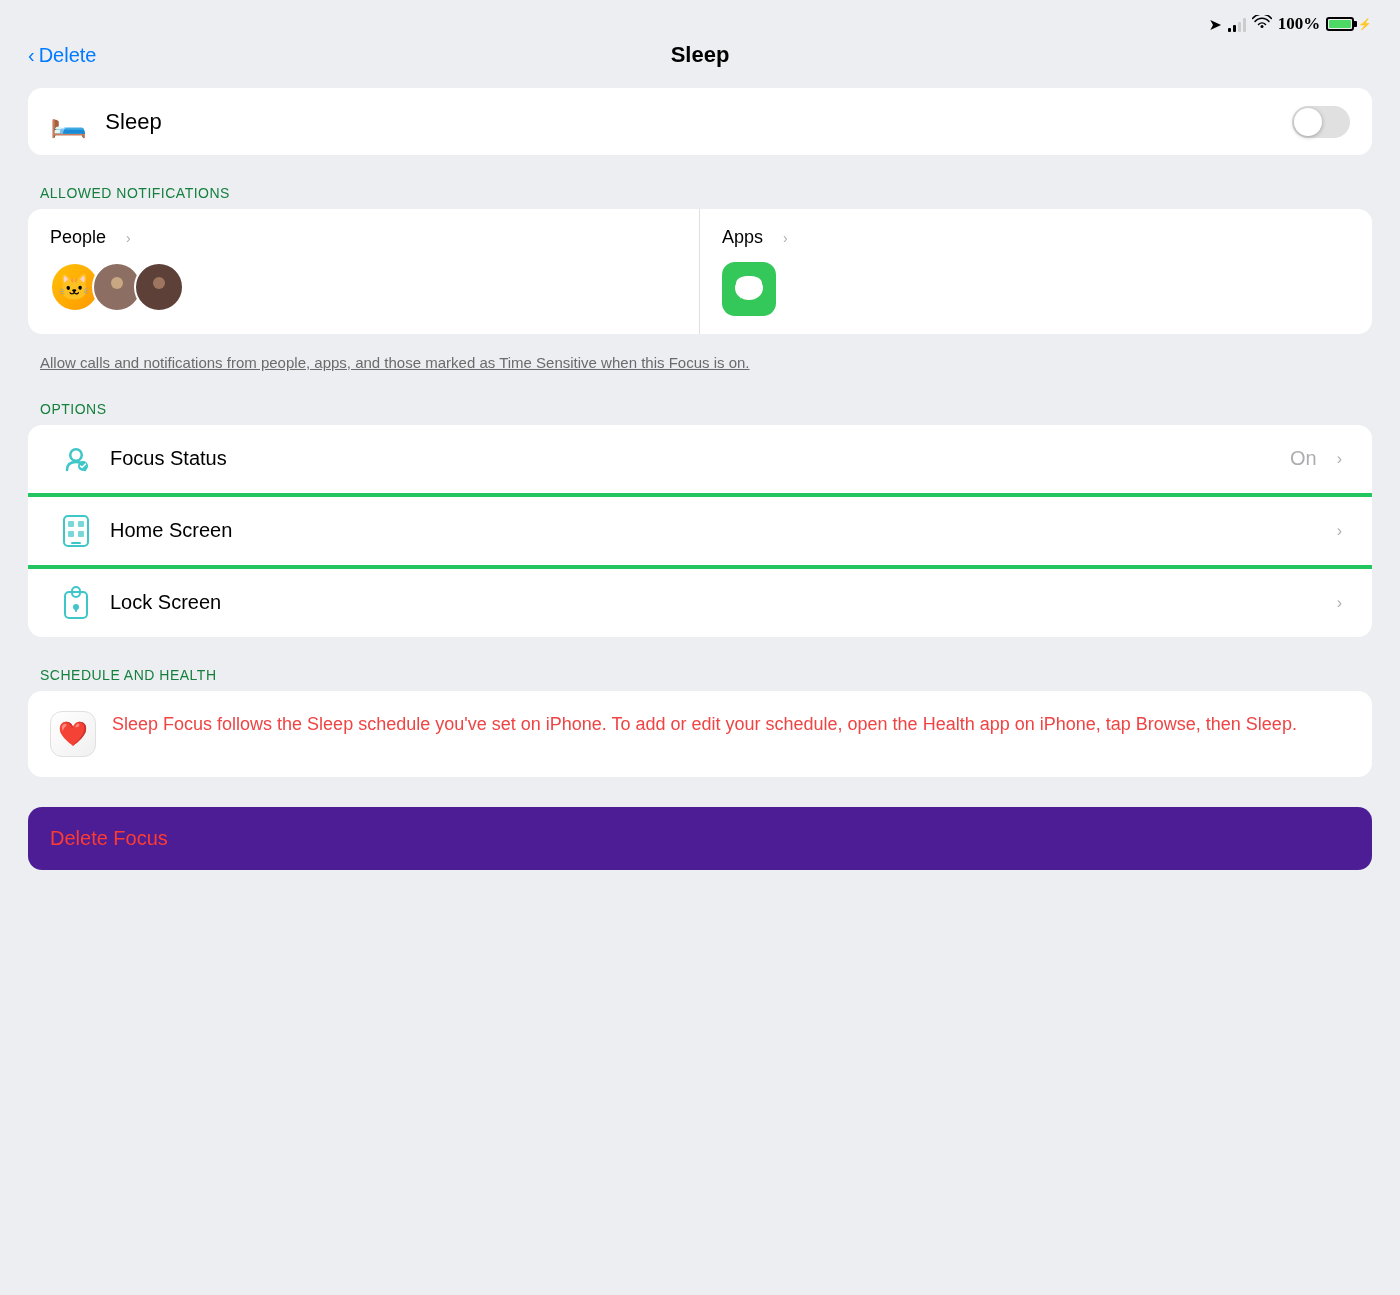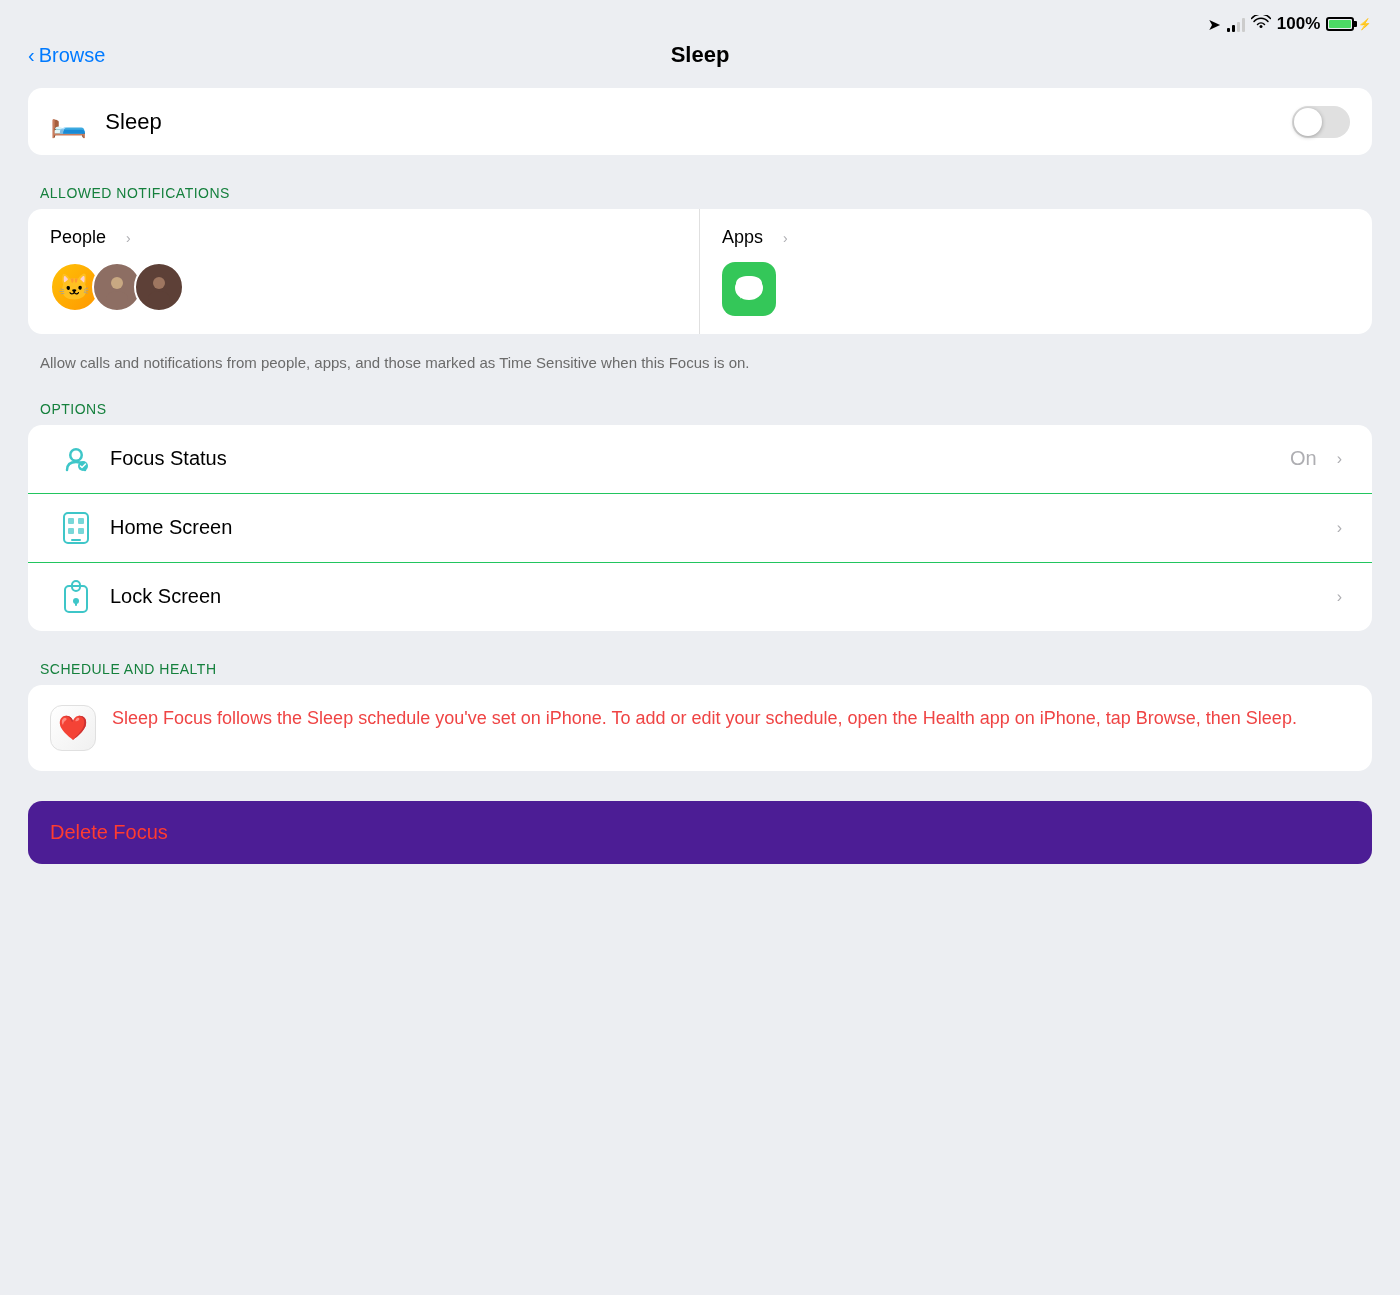--- a/index.html
+++ b/index.html
@@ -22,20 +22,21 @@
     }
     .status-bar-icons {
       display: flex;
       align-items: center;
       gap: 6px;
     }
     .status-text {
       font-size: 17px;
       font-weight: 600;
       color: #000;
+      font-family: Liberation Serif, serif;
     }
     .battery-container {
       display: flex;
       align-items: center;
       gap: 4px;
     }
     .battery-icon {
       width: 28px;
       height: 14px;
       border: 2px solid #000;
@@ -223,39 +224,40 @@
       align-items: center;
       justify-content: center;
     }
 
     
     .footer-note {
       font-size: 15px;
       color: #6B6B6B;
       padding: 10px 12px 4px 12px;
       line-height: 1.5;
+      text-decoration: underline;
     }
 
     
     .options-card {
       background: #fff;
       border-radius: 14px;
       overflow: hidden;
       margin-bottom: 8px;
     }
     .option-row {
       display: flex;
       align-items: center;
       padding: 16px 30px;
       gap: 16px;
       cursor: pointer;
       min-height: 60px;
     }
     .option-row + .option-row {
-      border-top: 1px solid #22c55e;
+      border-top: 4px solid #22c55e;
     }
     .option-icon {
       width: 36px;
       height: 36px;
       display: flex;
       align-items: center;
       justify-content: center;
       font-size: 28px;
       color: #3EC6C8;
     }
@@ -364,21 +366,21 @@
         <div class="battery-fill"></div>
       </div>
       <span class="charging-bolt">⚡</span>
     </div>
   </div>
 </div>
 
 <div class="nav-header">
   <div class="back-button">
     <span class="back-chevron">‹</span>
-    <span>Browse</span>
+    <span>Delete</span>
   </div>
   <span class="page-title">Sleep</span>
 </div>
 
 <div class="content">
 
   <div class="card">
     <div class="sleep-row">
       <span class="sleep-icon">🛏️</span>
       <span class="sleep-label">Sleep</span>

